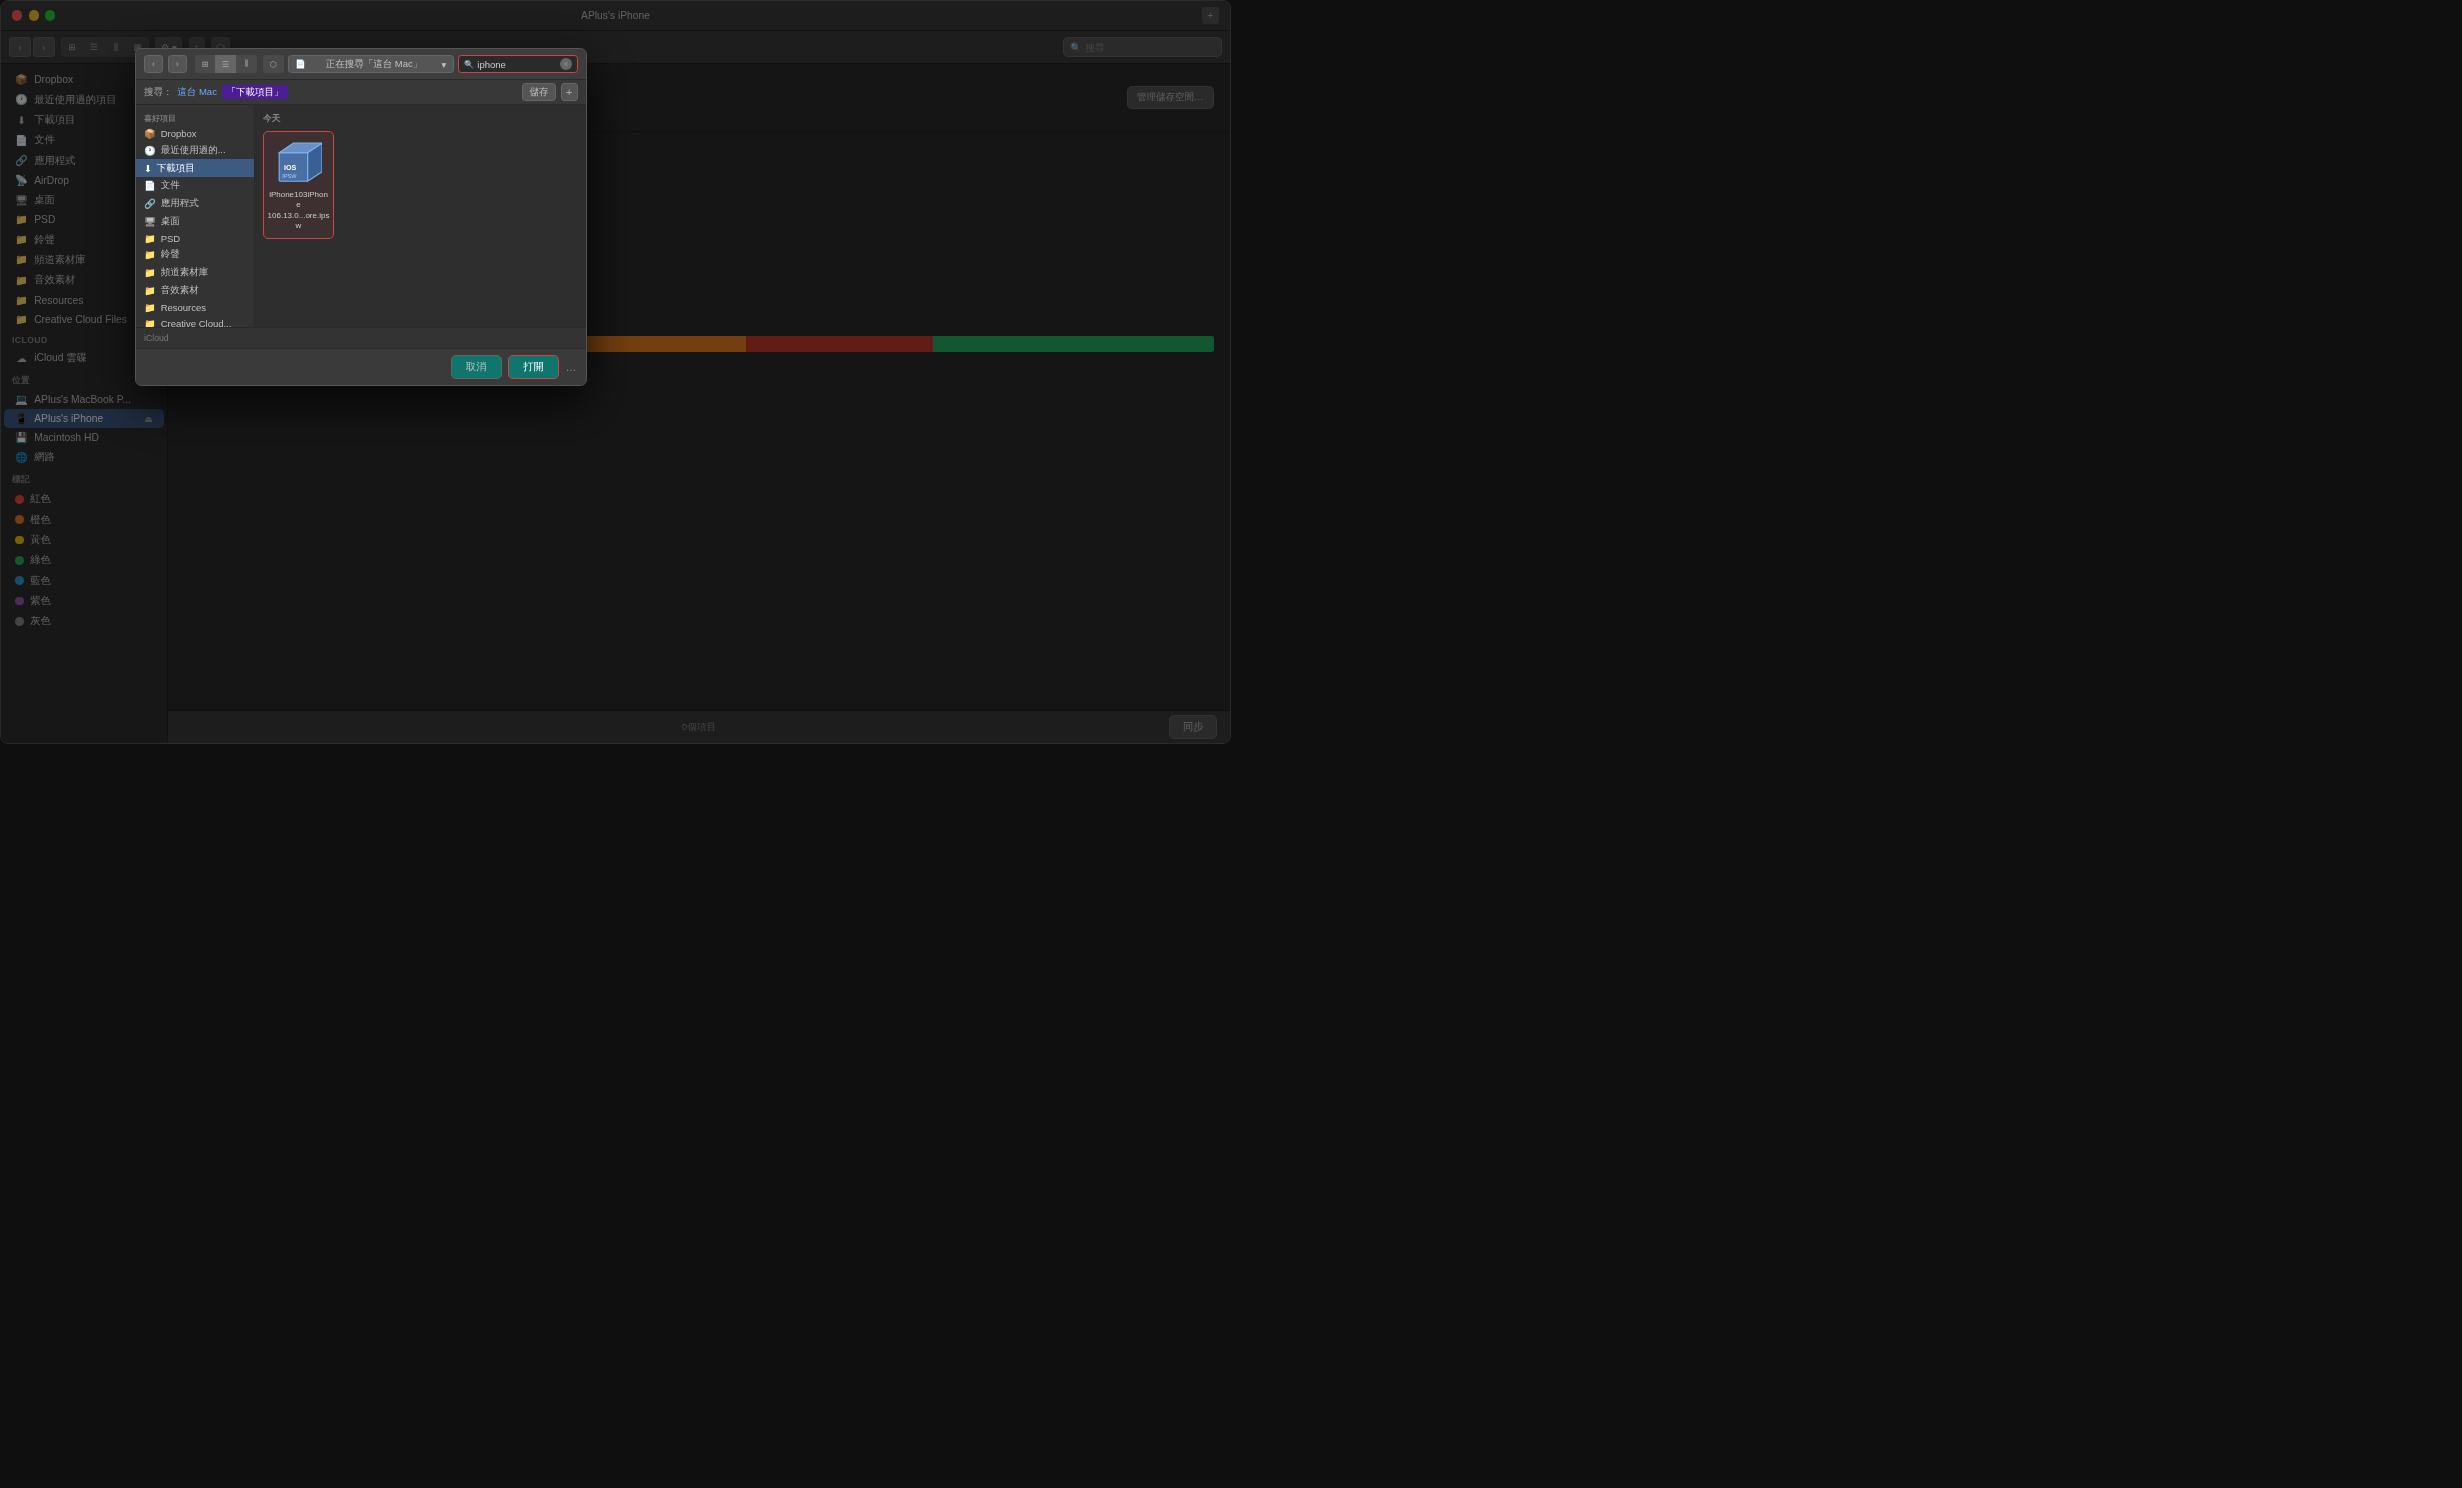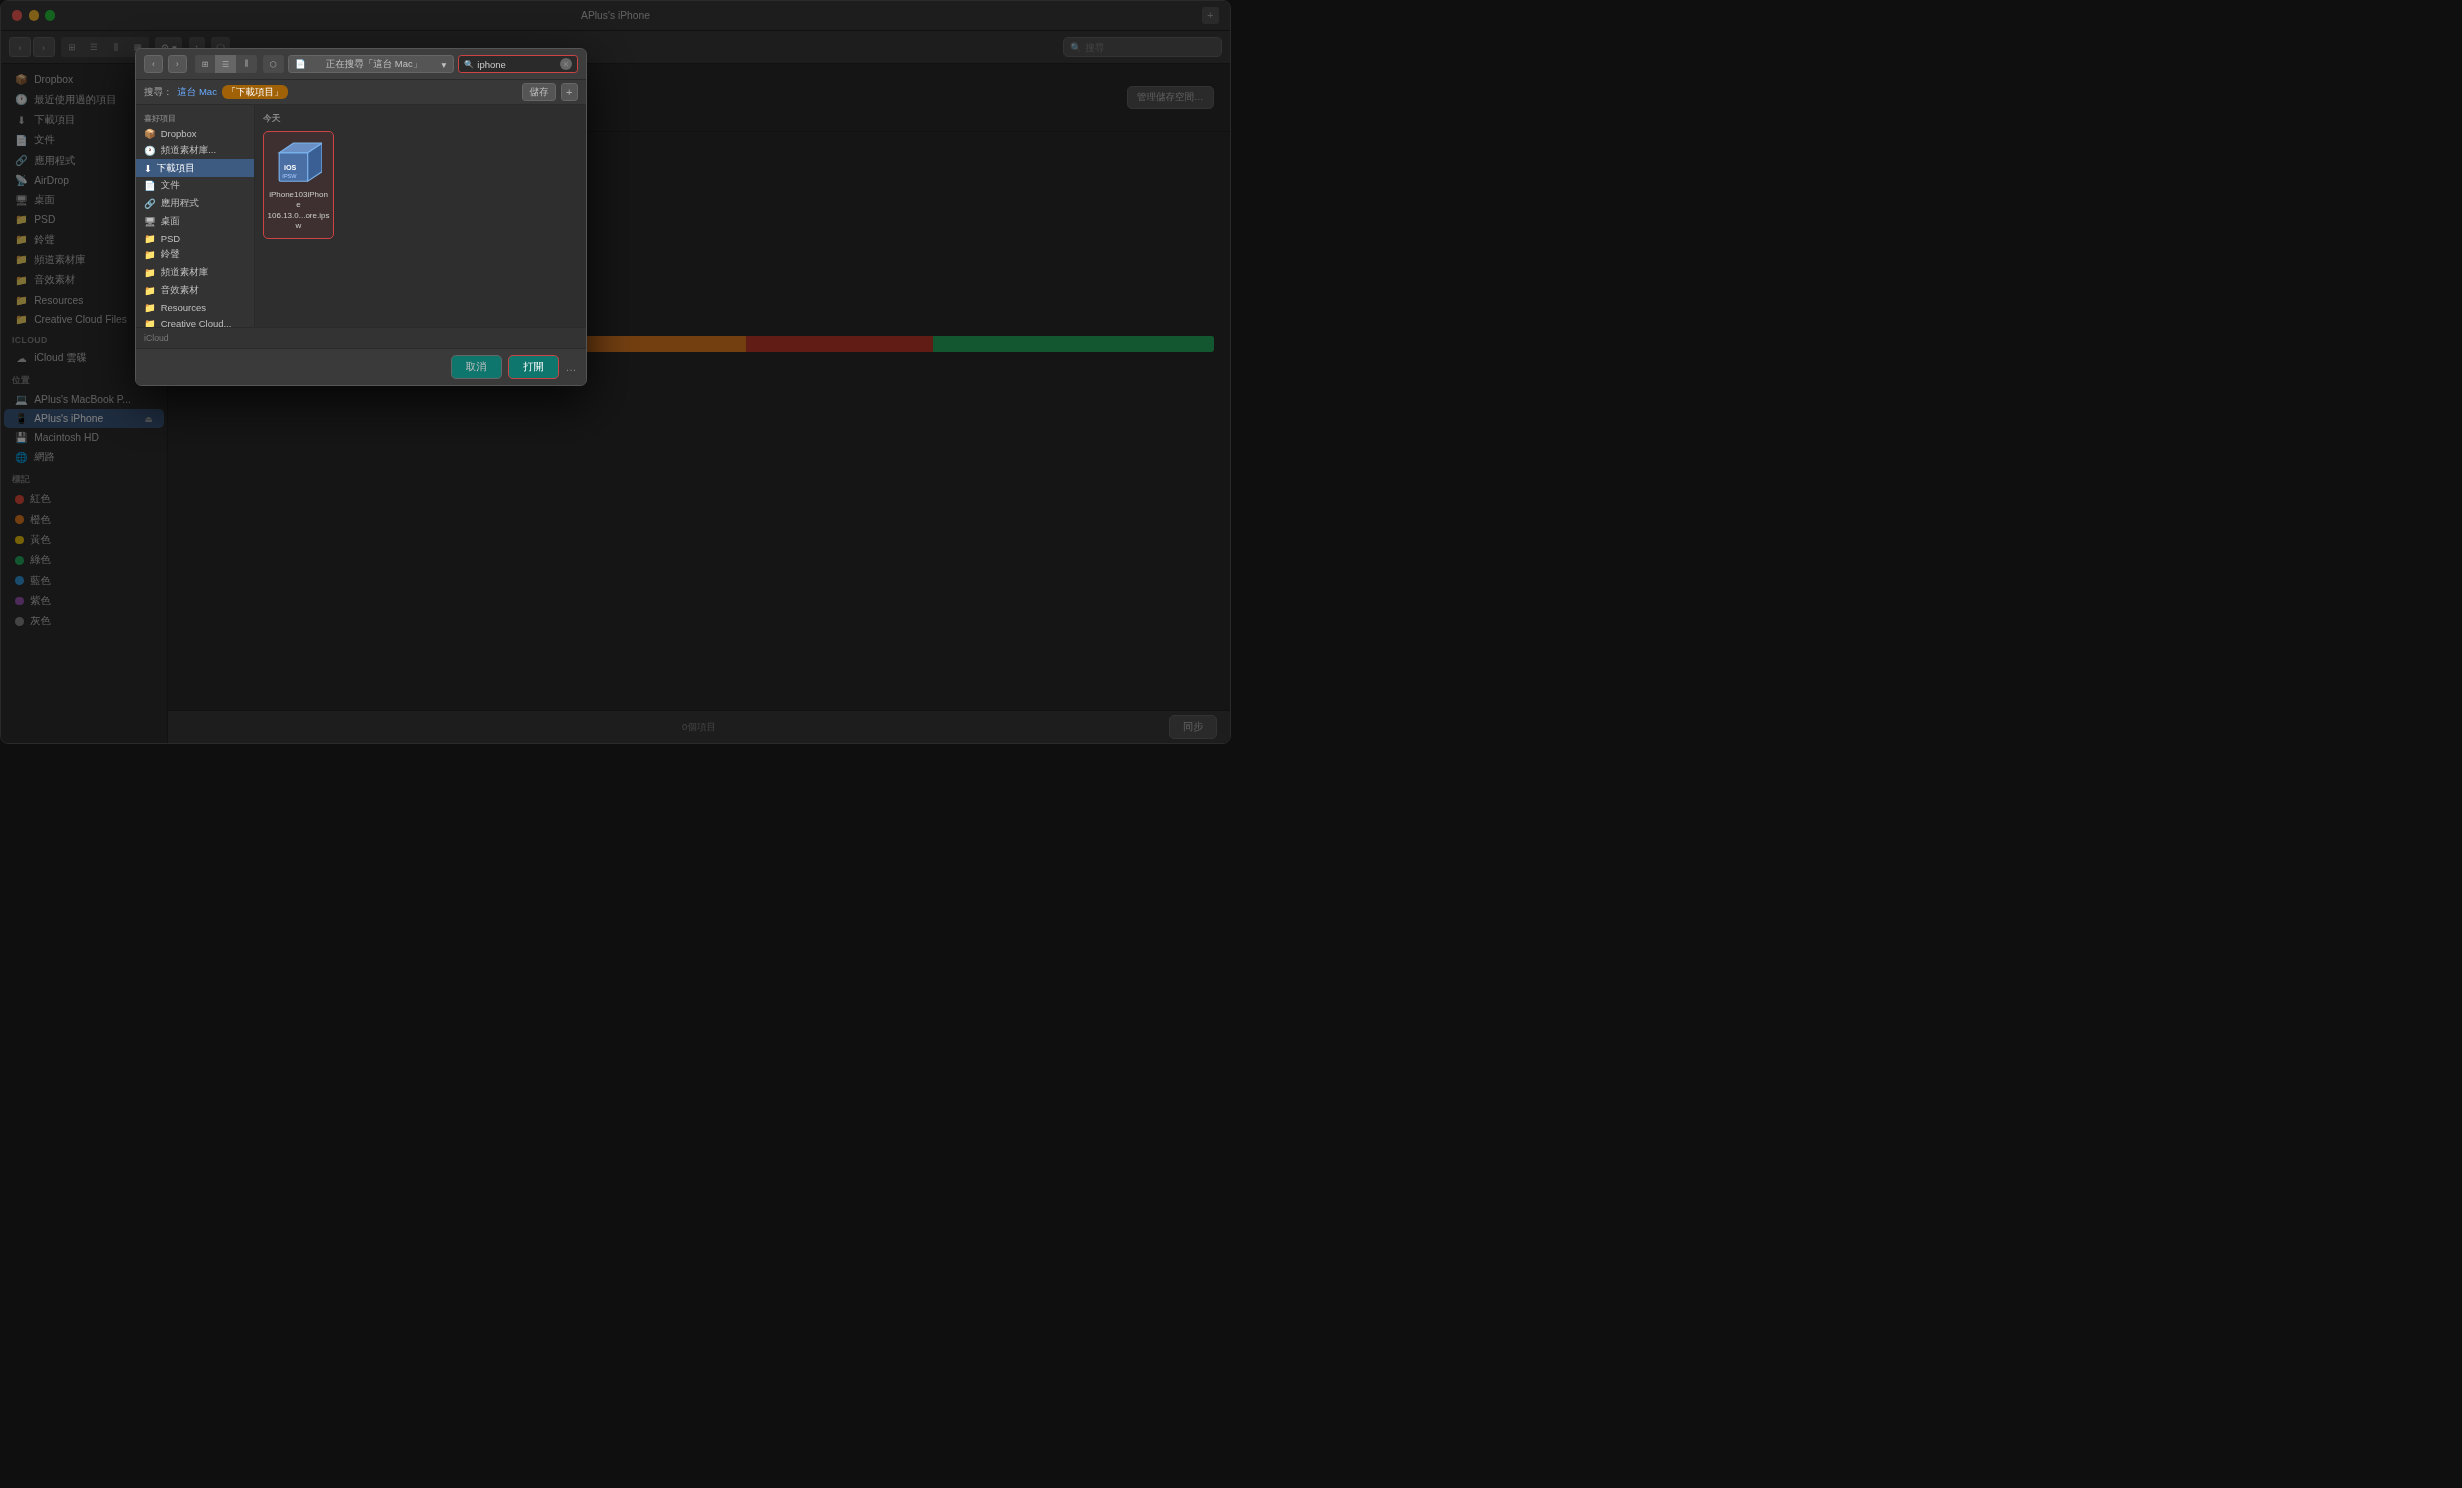--- a/index.html
+++ b/index.html
@@ -458,23 +458,23 @@
       gap: 4.8px;
       border-bottom: 0.8px solid #2a2a2a;
       font-size: 9.5px;
       color: #aaa;
     }
     .bc-item {
       color: #6aabff;
       cursor: pointer;
     }
     .bc-item.active {
-      background: #a16207;
+      background: #4c1d95;
       color: #fff;
-      border-radius: 6px;
+      border-radius: 1px;
       padding: 0.8px 4.8px;
     }
     .finder-save-btn {
       margin-left: auto;
       background: #555;
       border: 0.8px solid #666;
       border-radius: 3.2px;
       color: #c0c0c0;
       padding: 0.8px 6.3px;
       font-size: 9.5px;
@@ -876,21 +876,21 @@
     <div class="finder-panes">
 
       <div class="finder-sidebar">
         <div class="finder-sidebar-section">喜好項目</div>
         <div class="finder-sidebar-item">
           <span class="fs-icon">📦</span>
           <span>Dropbox</span>
         </div>
         <div class="finder-sidebar-item">
           <span class="fs-icon">🕐</span>
-          <span>頻道素材庫...</span>
+          <span>最近使用過的...</span>
         </div>
         <div class="finder-sidebar-item active">
           <span class="fs-icon">⬇</span>
           <span>下載項目</span>
         </div>
         <div class="finder-sidebar-item">
           <span class="fs-icon">📄</span>
           <span>文件</span>
         </div>
         <div class="finder-sidebar-item">

